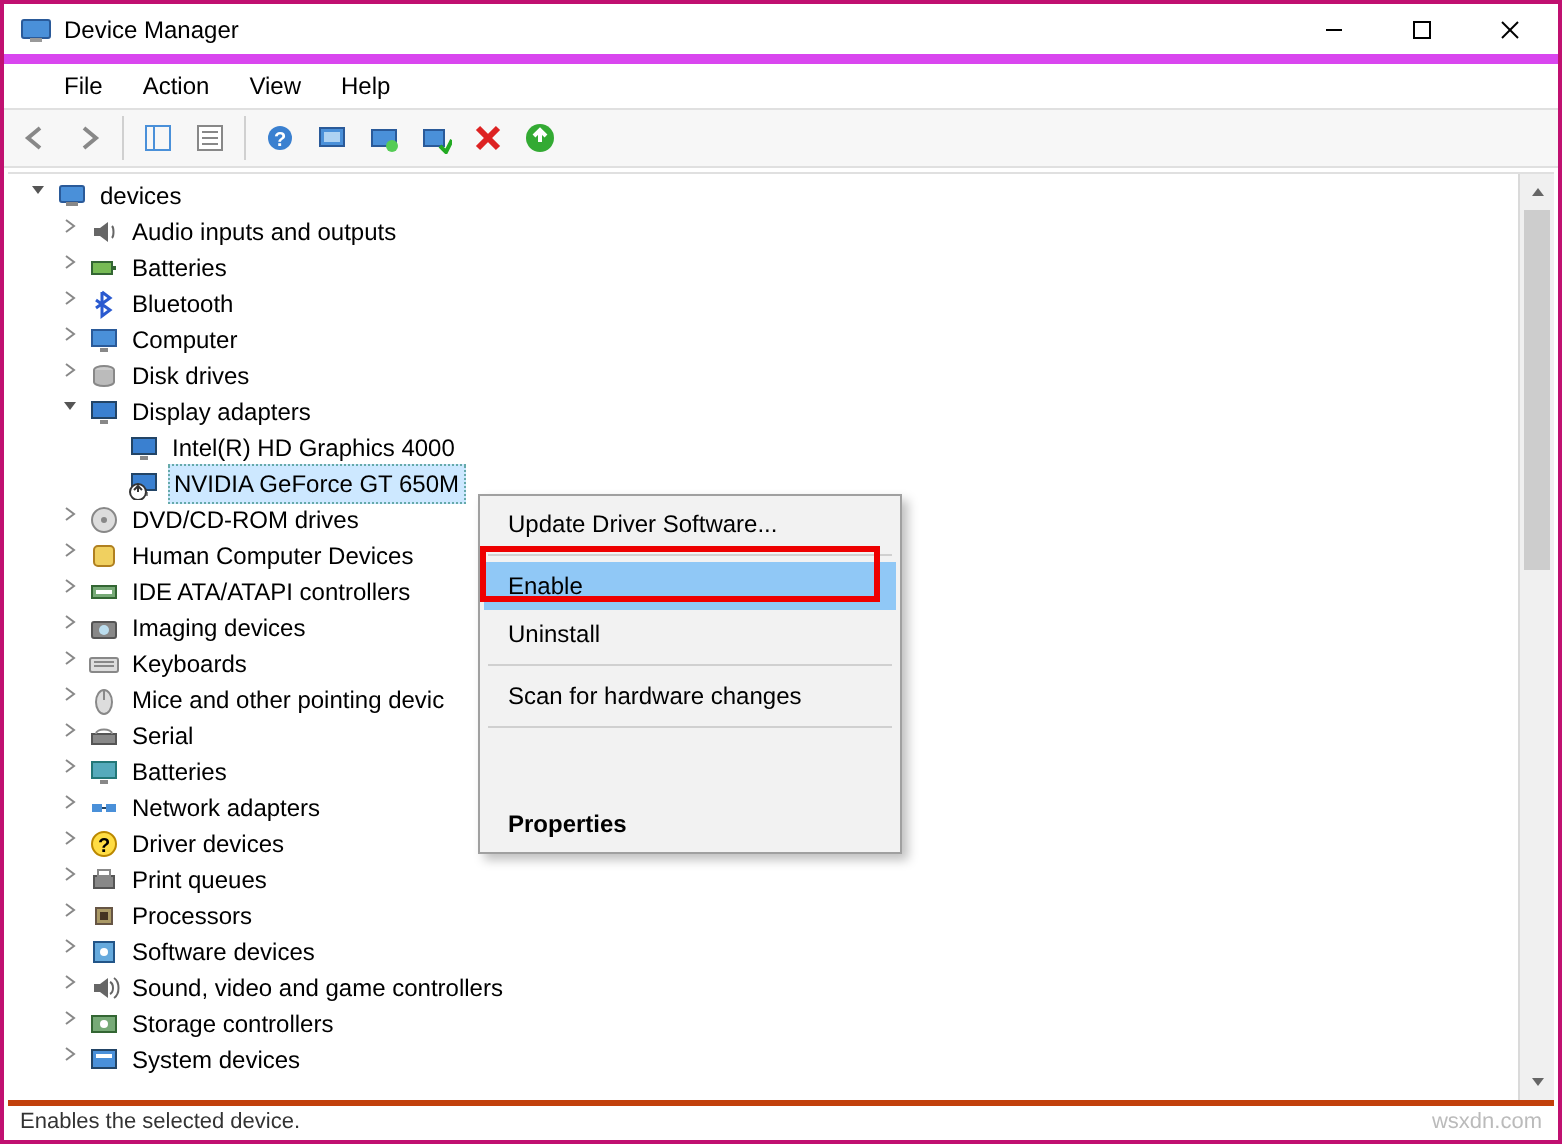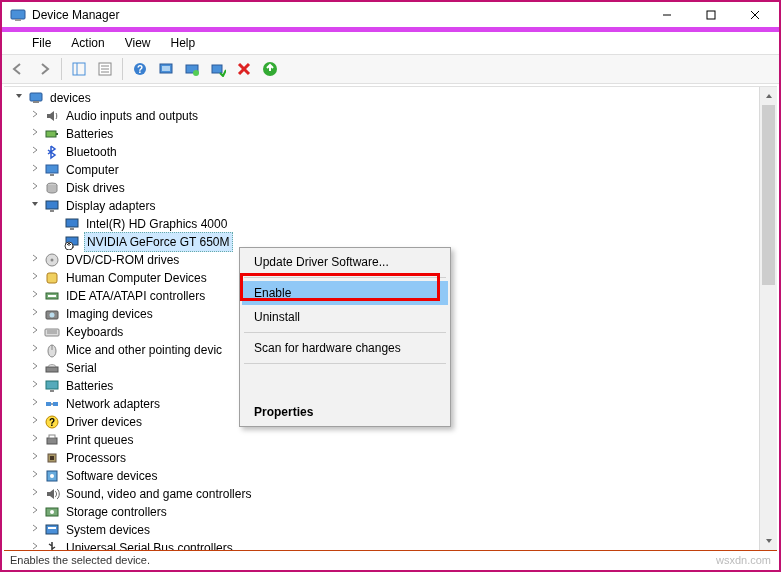--- a/index.html
+++ b/index.html
@@ -71,21 +71,21 @@
     font-size:12px;
   }
   .context-menu .citem { padding:5px 12px; }
   .context-menu .citem.hover { background:#90c8f6; }
   .context-menu .csep { height:1px; background:#d0d0d0; margin:3px 2px; }
   .context-menu .citem.bold { font-weight:bold;margin-top:36px; }
   .cm-highlight { position:absolute; border:3px solid #e00; pointer-events:none; }
   
   .statusbar {
     position:absolute; left:2px; right:2px; bottom:2px; height:18px;
-    border-top:1px solid #c2410c;
+    border-top:3px solid #c2410c;
     display:flex; align-items:center; justify-content:space-between;
     padding:0 6px; font-size:11px; color:#333; background:#fff;
   }
   .watermark { color:#bbb; font-size:11px; }
 </style>
 </head>
 <body>
 
 <div class="titlebar">
   <span class="title-icon">
@@ -477,32 +477,20 @@
         <span class="twisty"><svg width="10" height="10">
             <path d="M3 2L7 5L3 8" fill="none" stroke="#888"></path>
           </svg></span>
         <span class="icon">
           <svg width="16" height="16" viewBox="0 0 16 16">
             <rect x="2" y="3" width="12" height="9" fill="#4a90d9" stroke="#246"></rect>
             <rect x="4" y="5" width="8" height="2" fill="#fff"></rect>
           </svg>
         </span>
         <span class="label">System devices</span>
-      </div>
-      <div class="node indent-1">
-        <span class="twisty"><svg width="10" height="10">
-            <path d="M3 2L7 5L3 8" fill="none" stroke="#888"></path>
-          </svg></span>
-        <span class="icon">
-          <svg width="16" height="16" viewBox="0 0 16 16">
-            <path d="M8 2v12M8 6l-3-2M8 9l3-2" stroke="#333" stroke-width="1.5" fill="none"></path>
-            <circle cx="8" cy="14" r="1.5" fill="#333"></circle>
-          </svg>
-        </span>
-        <span class="label">Universal Serial Bus controllers</span>
       </div>
     </div>
   <div class="scrollbar">
     <div class="sbtn">
         <svg width="10" height="10">
           <path d="M2 7 L5 3 L8 7" fill="#666"></path>
         </svg>
       </div>
     <div class="strack">
         <div class="sthumb"></div>

